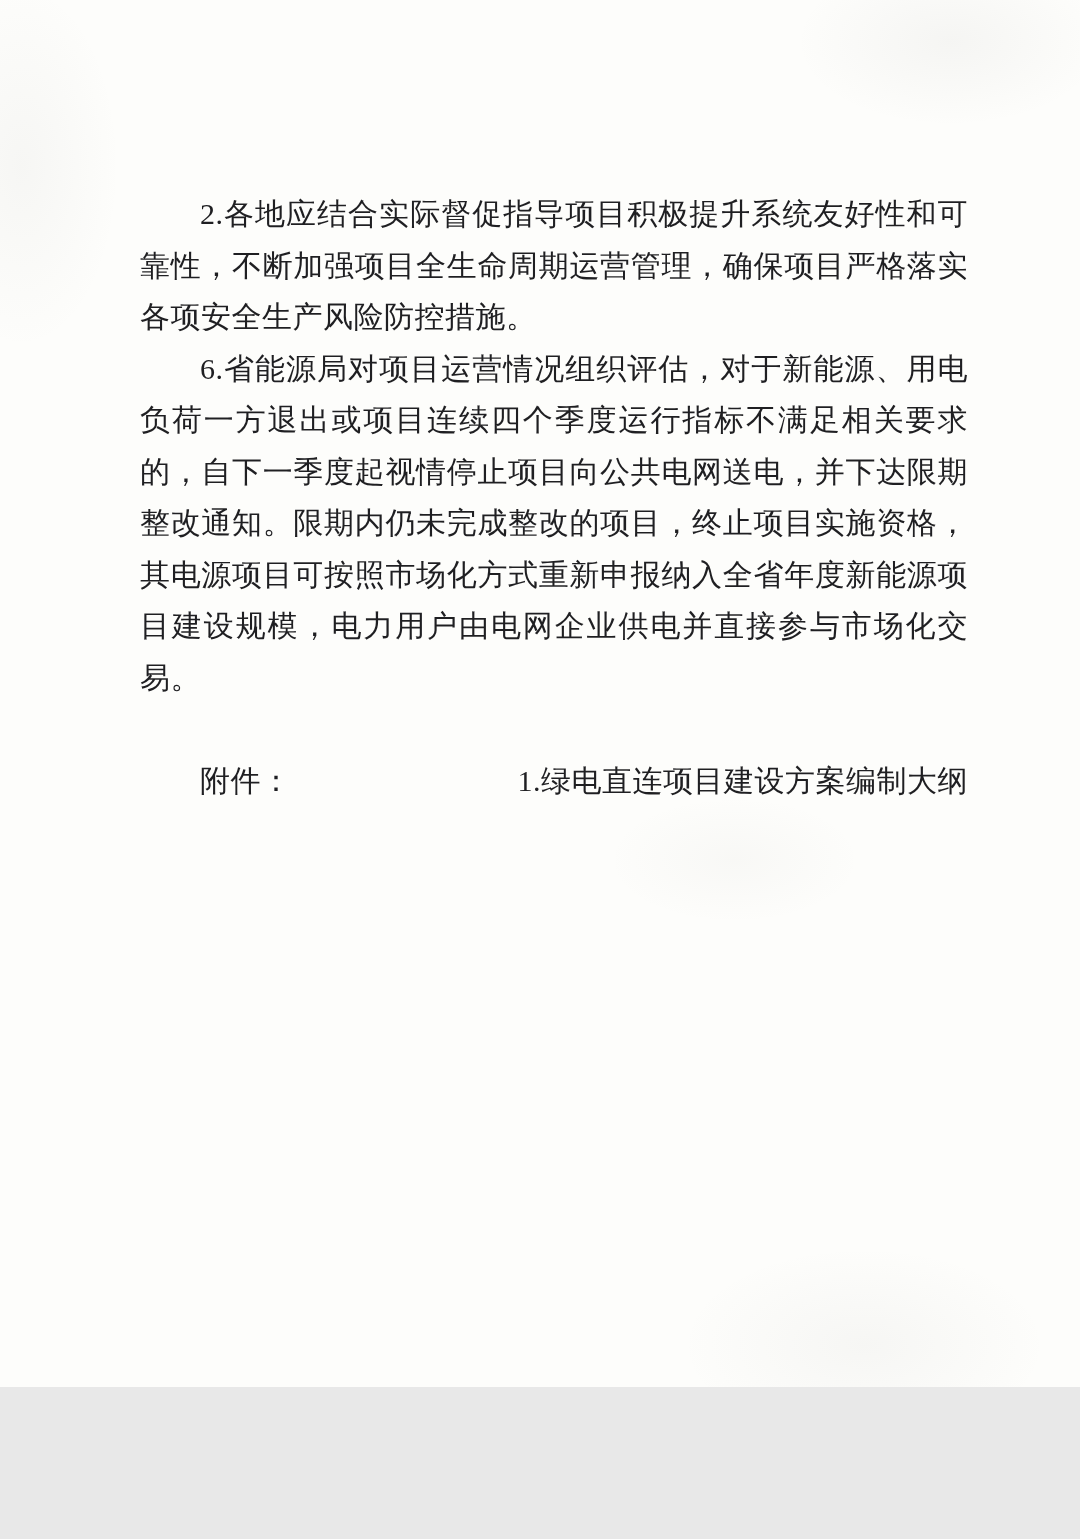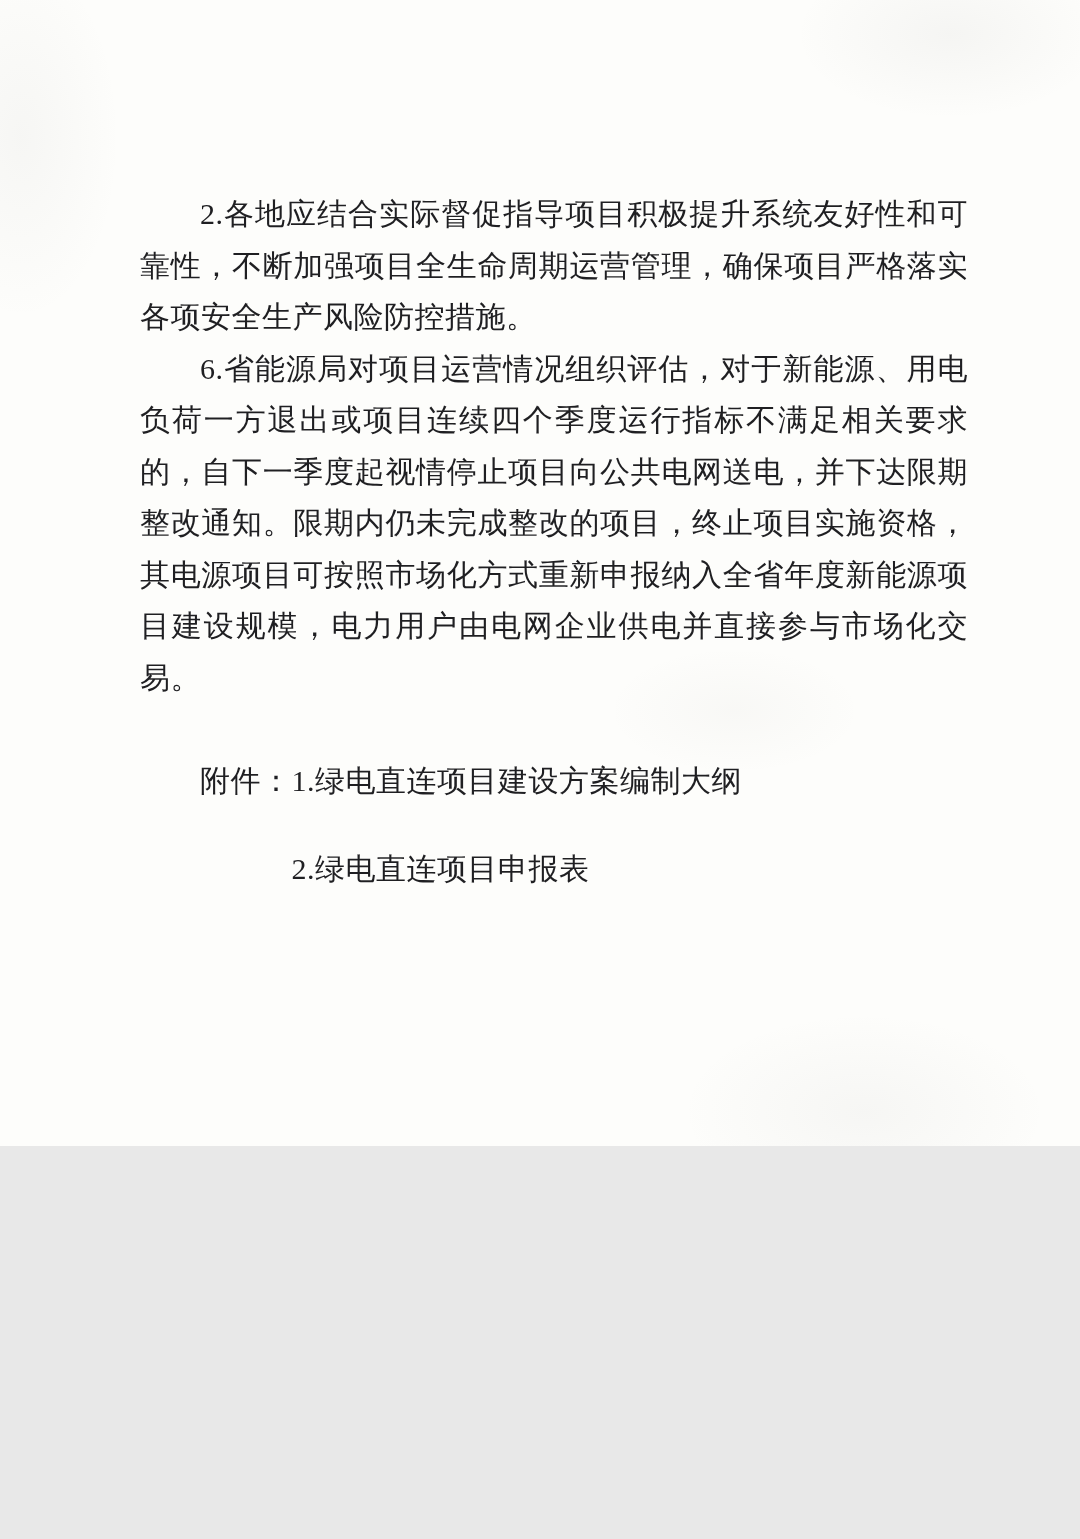--- a/index.html
+++ b/index.html
@@ -3,21 +3,21 @@
 <meta charset="utf-8">
 <style>
   html, body {
     margin: 0;
     padding: 0;
     background: #e8e8e8;
   }
   .page {
     position: relative;
     width: 1080px;
-    height: 1146px;
+    height: 1387px;
     margin: 0 auto;
     background: #fdfdfb;
     overflow: hidden;
     font-family: "Liberation Serif", "DejaVu Serif", serif;
     color: #1f1f22;
   }
   
   .scan-texture {
     position: absolute;
     inset: 0;
@@ -41,28 +41,28 @@
   }
   .para {
     margin: 0;
     text-indent: 2em;
   }
   .attachment-section {
     margin-top: 51.5px;
     display: flex;
     align-items: flex-start;
     padding-left: 2em;
+    justify-content: space-between;
   }
   .attachment-label {
     white-space: nowrap;
   }
   .attachment-items {
     display: flex;
     flex-direction: column;
-    gap: 37px;
   }
   .attachment-item {
     white-space: nowrap;
   }
   .page-number {
     position: absolute;
     top: 1404px;
     right: 122px;
     font-size: 27px;
     letter-spacing: 4px;
@@ -80,21 +80,20 @@
 
     <p class="para">2.各地应结合实际督促指导项目积极提升系统友好性和可靠性，不断加强项目全生命周期运营管理，确保项目严格落实各项安全生产风险防控措施。</p>
 
 
     <p class="para">6.省能源局对项目运营情况组织评估，对于新能源、用电负荷一方退出或项目连续四个季度运行指标不满足相关要求的，自下一季度起视情停止项目向公共电网送电，并下达限期整改通知。限期内仍未完成整改的项目，终止项目实施资格，其电源项目可按照市场化方式重新申报纳入全省年度新能源项目建设规模，电力用户由电网企业供电并直接参与市场化交易。</p>
 
     <div class="attachment-section">
       <span class="attachment-label">附件：</span>
       <div class="attachment-items">
         <span class="attachment-item">1.绿电直连项目建设方案编制大纲</span>
-        <span class="attachment-item">2.绿电直连项目申报表</span>
       </div>
     </div>
 
   </div>
 
   <div class="page-number">— 7 —</div>
 
 </div>
 
 </body></html>

